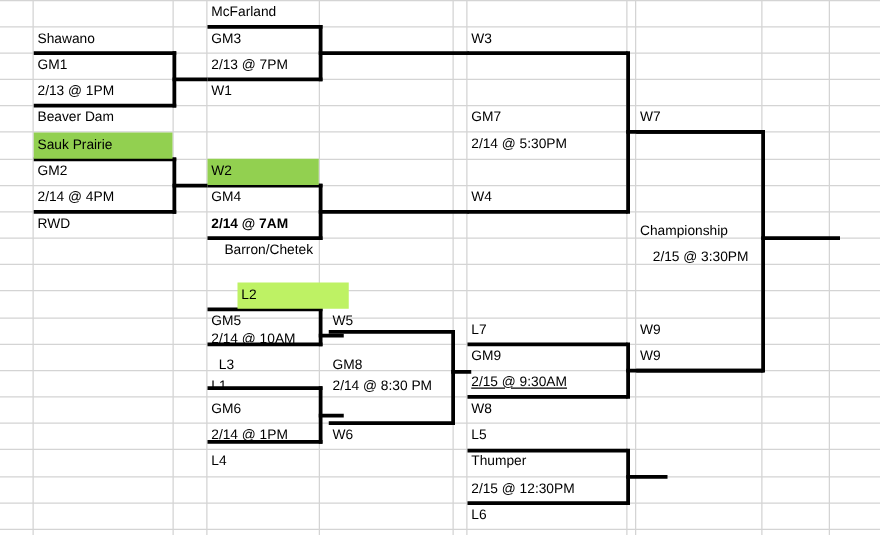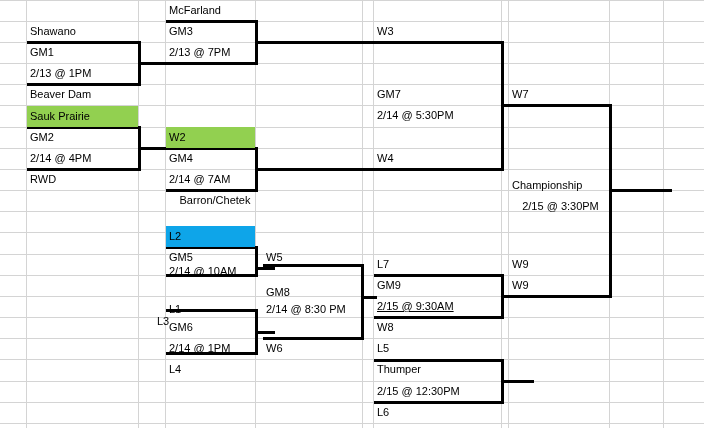--- a/index.html
+++ b/index.html
@@ -20,21 +20,21 @@
     position:absolute;
     height:21px;
     line-height:21px;
     font-size:11px;
     color:#000000;
     white-space:nowrap;
     padding-left:3px;
     box-sizing:border-box;
   }
   .fill-green{background:#92d050;}
-  .fill-orange{background:#0ea5e9;}
+  .fill-orange{background:#bef264;margin-left:24px;}
 
   
   .seg{position:absolute;background:#000000;}
   .h{height:3px;}
   .v{width:3px;}
 </style>
 </head>
 <body>
 
 <div id="sheet">
@@ -135,40 +135,41 @@
   <div class="cell" style="left:27px; top:84px; width:111px;">Beaver Dam</div>
 
   <div class="cell fill-green" style="left:27px; top:106px; width:111px;">Sauk Prairie</div>
   <div class="cell" style="left:27px; top:127px; width:111px;">GM2</div>
   <div class="cell" style="left:27px; top:148px; width:111px;">2/14 @ 4PM</div>
   <div class="cell" style="left:27px; top:169px; width:111px;">RWD</div>
 
   <div class="cell" style="left:166px; top:0px;   width:89px;">McFarland</div>
   <div class="cell" style="left:166px; top:21px;  width:89px;">GM3</div>
   <div class="cell" style="left:166px; top:42px;  width:89px;">2/13 @ 7PM</div>
+  <div class="cell" style="left:166px; top:63px;  width:89px;">W1</div>
 
   <div class="cell fill-green" style="left:166px; top:127px; width:89px;">W2</div>
   <div class="cell" style="left:166px; top:148px; width:89px;">GM4</div>
-  <div class="cell" style="left:166px; top:169px; width:89px;">2/14 @ 7AM</div>
+  <div class="cell" style="left:166px; top:169px; width:89px;font-weight:bold;">2/14 @ 7AM</div>
   <div class="cell" style="left:166px; top:190px; width:95px;text-align:center;">Barron/Chetek</div>
 
   <div class="cell" style="left:374px; top:21px;  width:127px;">W3</div>
   <div class="cell" style="left:374px; top:84px;  width:127px;">GM7</div>
   <div class="cell" style="left:374px; top:105px; width:127px;">2/14 @ 5:30PM</div>
   <div class="cell" style="left:374px; top:148px; width:127px;">W4</div>
 
   <div class="cell" style="left:509px; top:84px;  width:100px;">W7</div>
   <div class="cell" style="left:509px; top:175px; width:100px;">Championship</div>
   <div class="cell" style="left:509px; top:196px; width:100px;text-align:center;">2/15 @ 3:30PM</div>
   <div class="cell" style="left:509px; top:275px; width:100px;">W9</div>
 
   <div class="cell fill-orange" style="left:166px; top:226px; width:89px;">L2</div>
   <div class="cell" style="left:166px; top:247px; width:89px;">GM5</div>
   <div class="cell" style="left:166px; top:261px; width:89px;">2/14 @ 10AM</div>
-  <div class="cell" style="left:154px; top:282px; width:89px;margin-top:29px;">L3</div>
+  <div class="cell" style="left:172px; top:282px; width:89px;">L3</div>
 
   <div class="cell" style="left:166px; top:299px; width:89px;">L1</div>
   <div class="cell" style="left:166px; top:317px; width:89px;">GM6</div>
   <div class="cell" style="left:166px; top:338px; width:89px;">2/14 @ 1PM</div>
   <div class="cell" style="left:166px; top:359px; width:89px;">L4</div>
 
   <div class="cell" style="left:263px; top:247px; width:99px;">W5</div>
   <div class="cell" style="left:263px; top:282px; width:99px;">GM8</div>
   <div class="cell" style="left:263px; top:299px; width:105px;">2/14 @ 8:30 PM</div>
   <div class="cell" style="left:263px; top:338px; width:99px;">W6</div>

